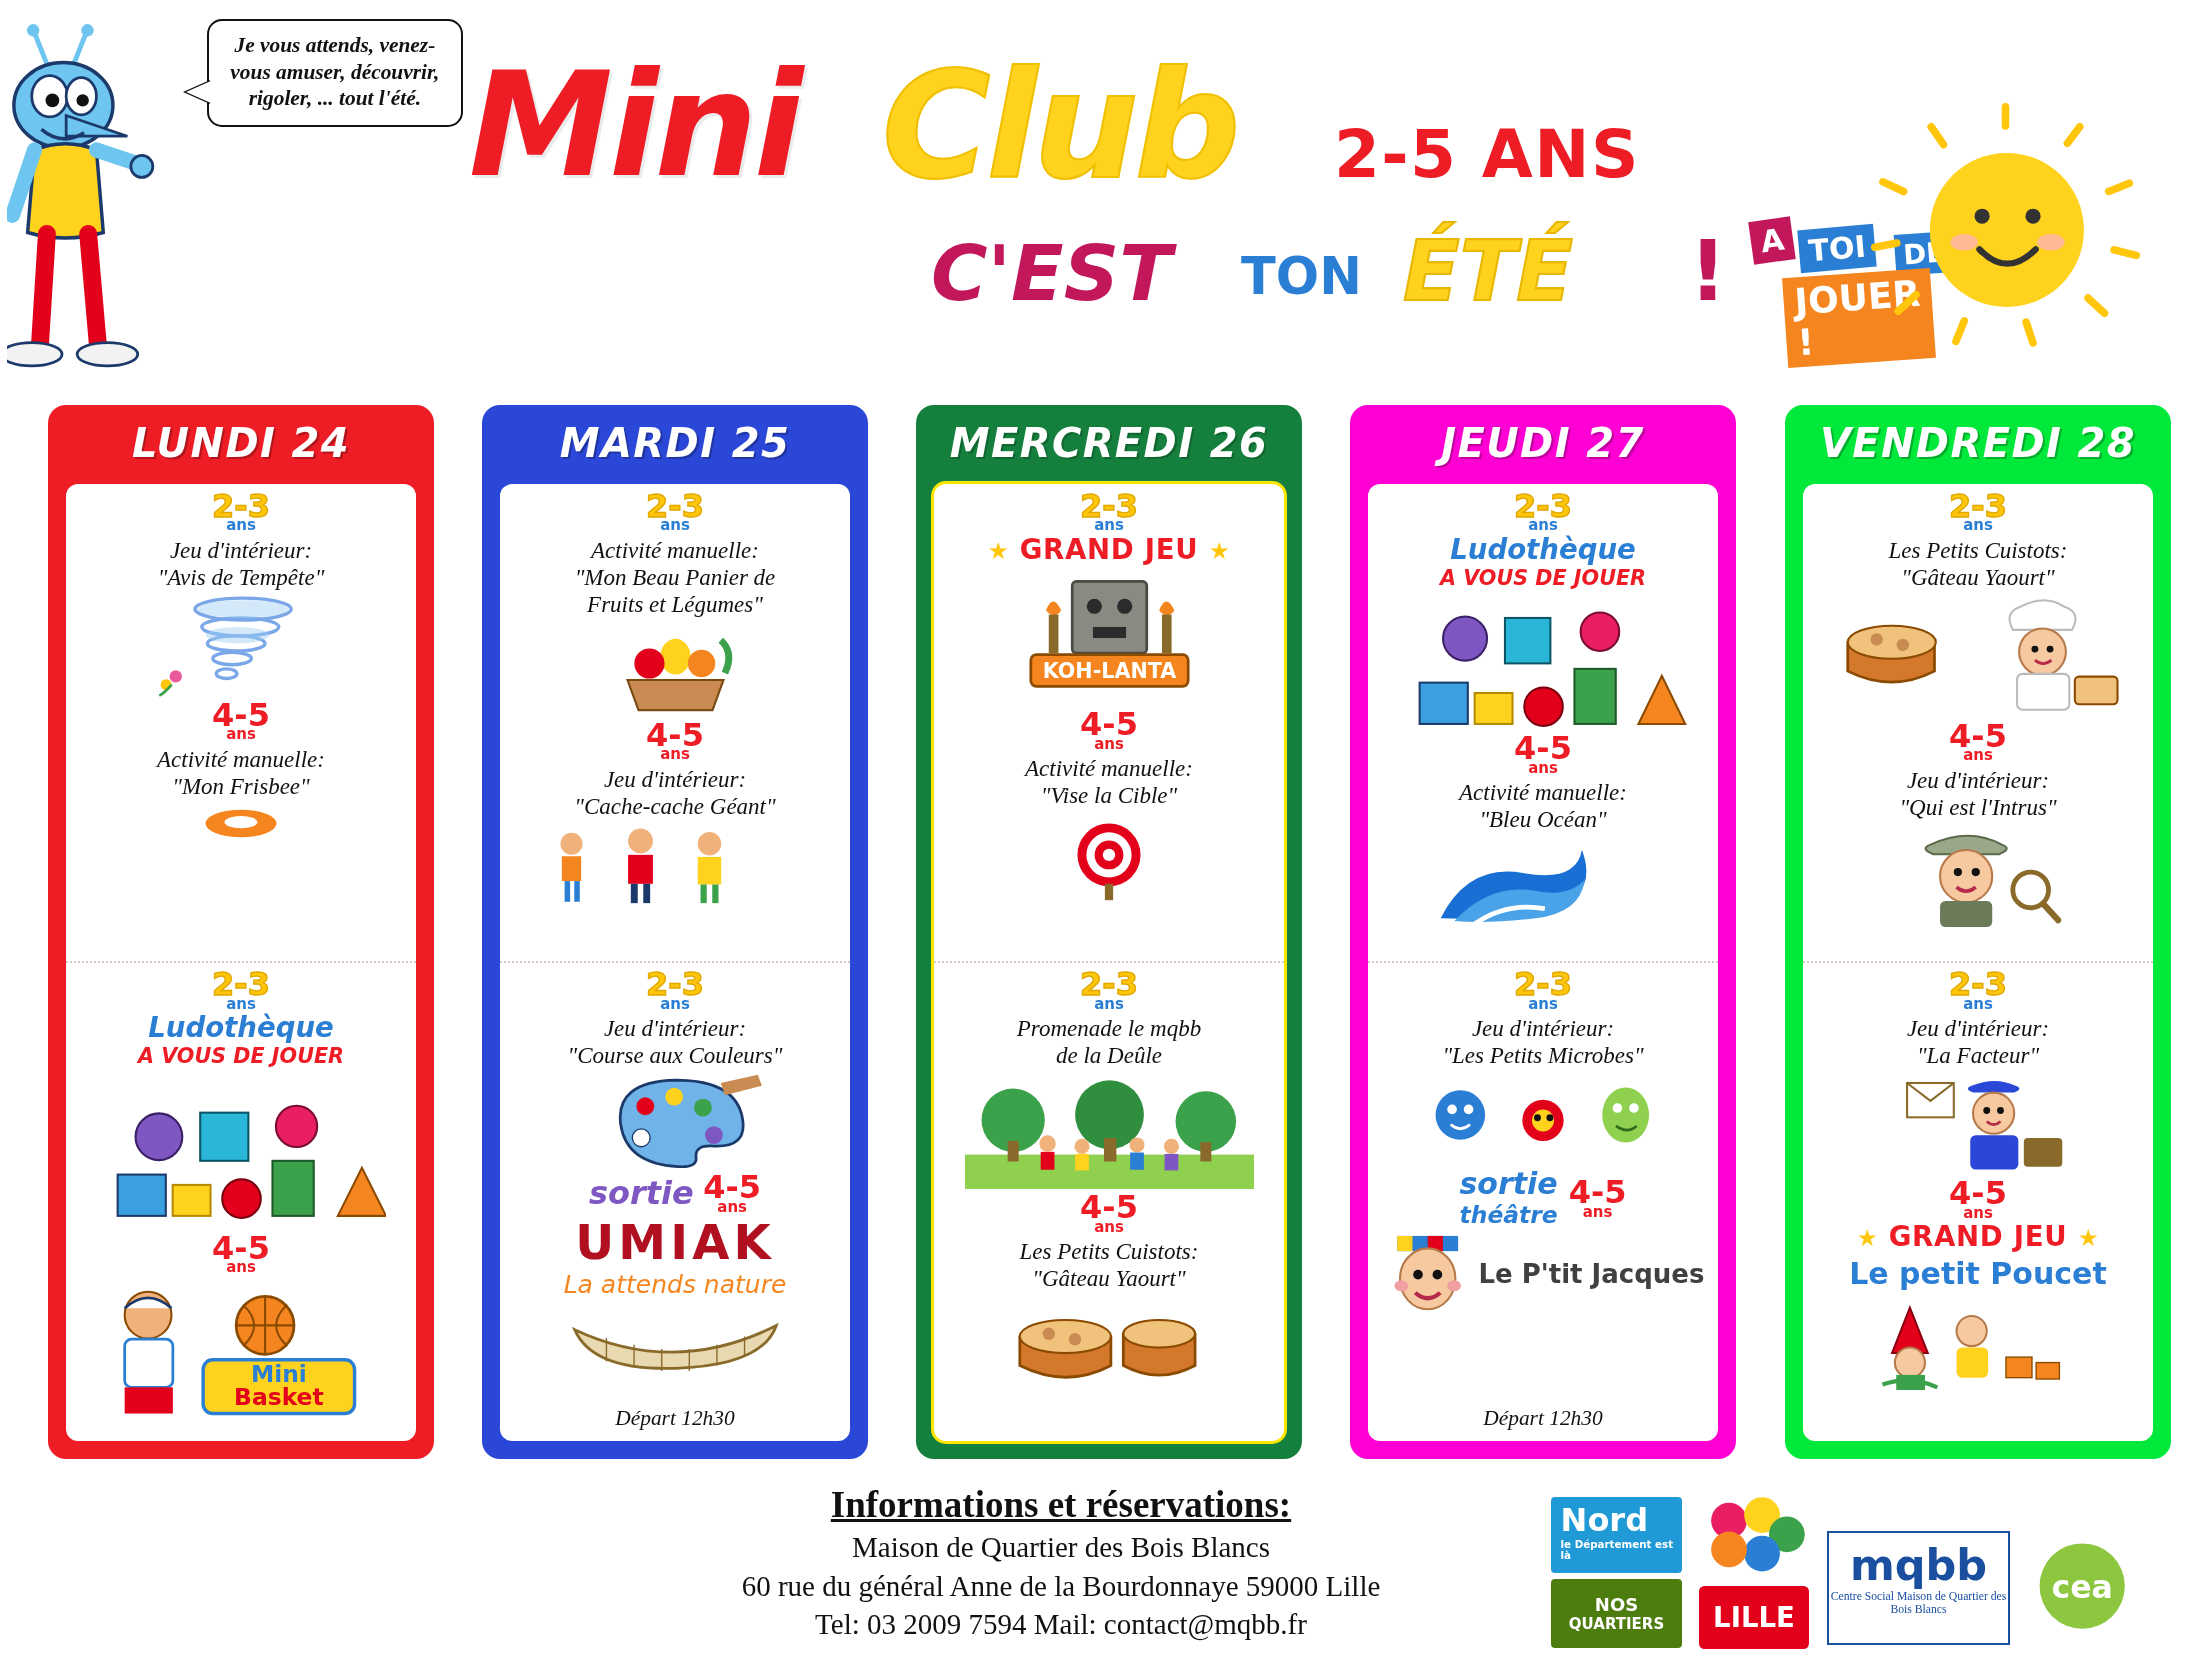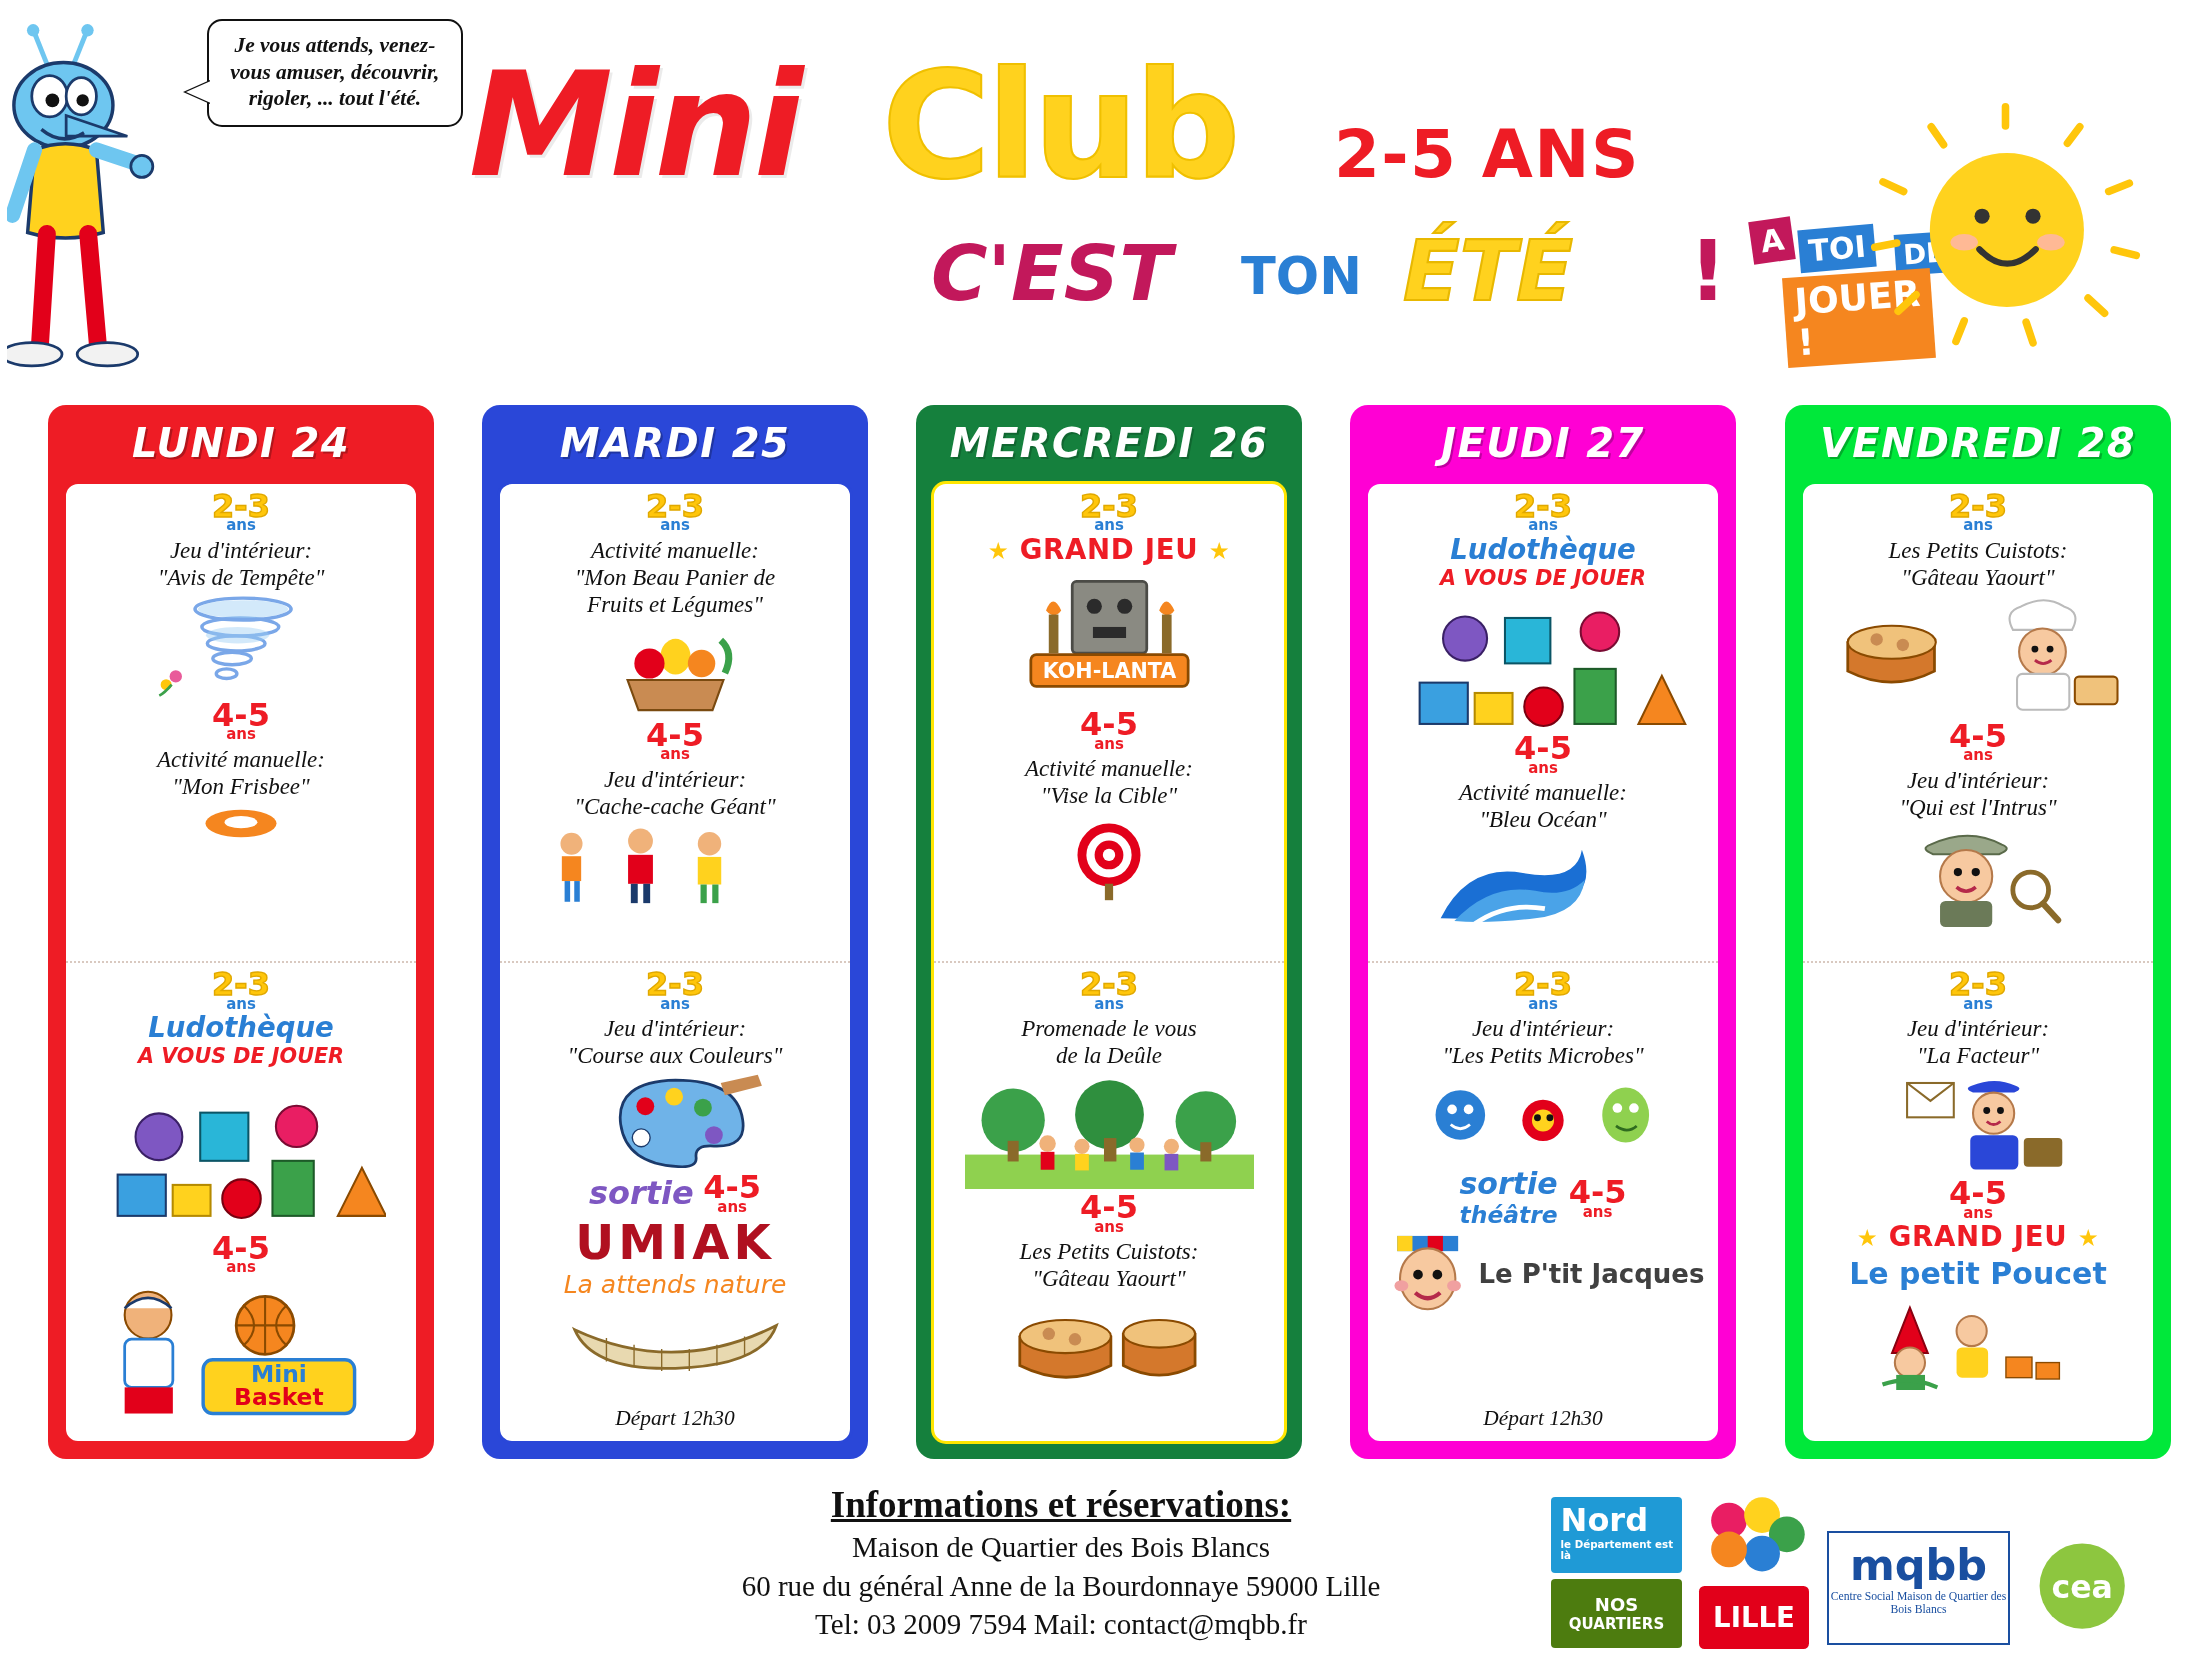--- a/index.html
+++ b/index.html
@@ -37,21 +37,21 @@
     position:absolute;left:13.8px;top:6.9px;
     font-family:"DejaVu Sans", sans-serif;
     font-weight:bold;font-size:145px;color:#ee1c25;
     font-style:italic;letter-spacing:-4.1px;
     text-shadow:2.8px 2.8px 0 rgba(0,0,0,.08);
   }
   .t-club{
     position:absolute;left:427px;top:6.9px;
     font-family:"DejaVu Sans", sans-serif;
     font-weight:bold;font-size:148px;color:#ffd21e;
-    letter-spacing:-4.1px;
+    font-style:italic;letter-spacing:-4.1px;
     -webkit-text-stroke:2.1px #f0c000;
   }
   .t-ages{
     position:absolute;left:879px;top:83px;
     font-family:"DejaVu Sans", sans-serif;
     font-weight:bold;font-size:66px;color:#ee1c25;
     letter-spacing:1.4px;
   }
   .t-cest{
     position:absolute;left:476px;top:196px;
@@ -461,21 +461,21 @@
             <circle cx="70" cy="62" r="21" fill="#e2001a"></circle>
             <circle cx="70" cy="62" r="9" fill="#fff"></circle>
             <rect x="64" y="104" width="12" height="24" fill="#8a6a2a"></rect>
           </svg>
         </div>
         <div class="half">
           <div class="age c23">
             <span class="num">2-3</span><span class="ans">ans</span>
           </div>
           <div class="act">
-            <div>Promenade le vous</div>
+            <div>Promenade le mqbb</div>
               <div>de la Deûle</div>
           </div>
           <svg class="art" width="289" height="117" viewBox="0 0 420 170">
             <rect x="0" y="120" width="420" height="50" fill="#8fd14f"></rect>
             <circle cx="70" cy="70" r="46" fill="#3ba14a"></circle>
               <rect x="62" y="100" width="16" height="30" fill="#8a6a2a"></rect>
             <circle cx="210" cy="62" r="50" fill="#2f8f3e"></circle>
               <rect x="202" y="96" width="18" height="34" fill="#8a6a2a"></rect>
             <circle cx="350" cy="72" r="44" fill="#3ba14a"></circle>
               <rect x="342" y="102" width="16" height="28" fill="#8a6a2a"></rect>

